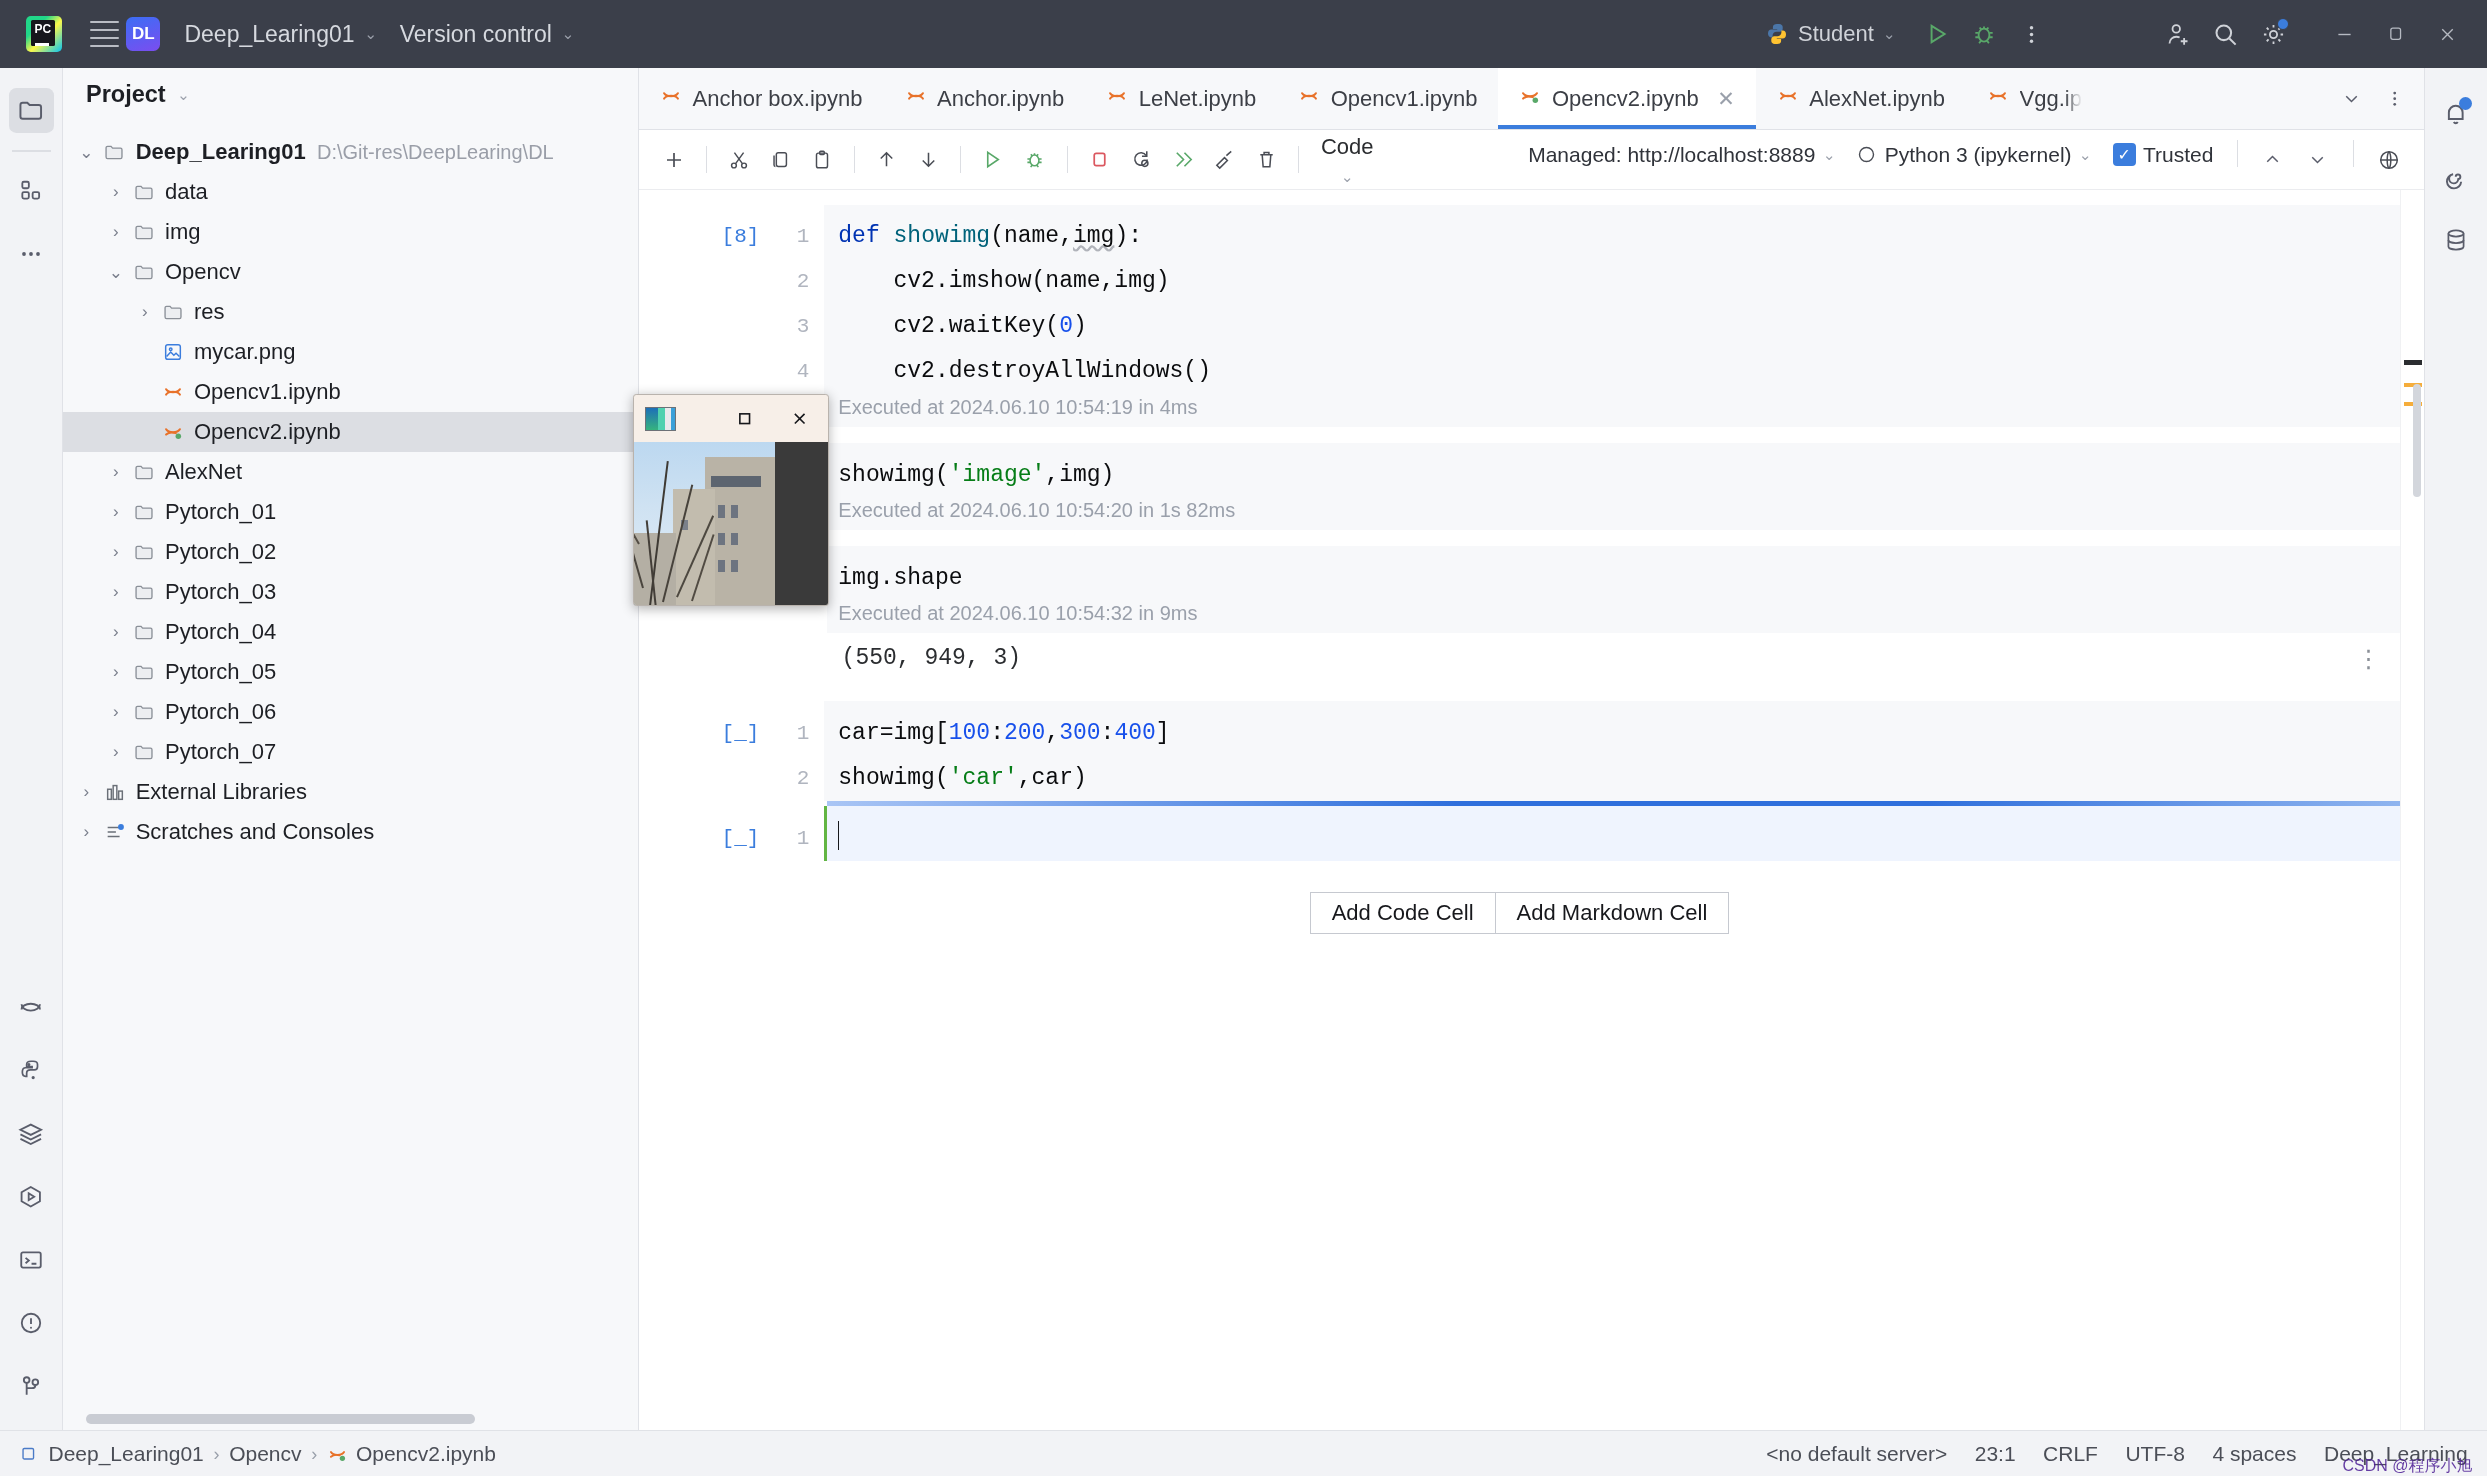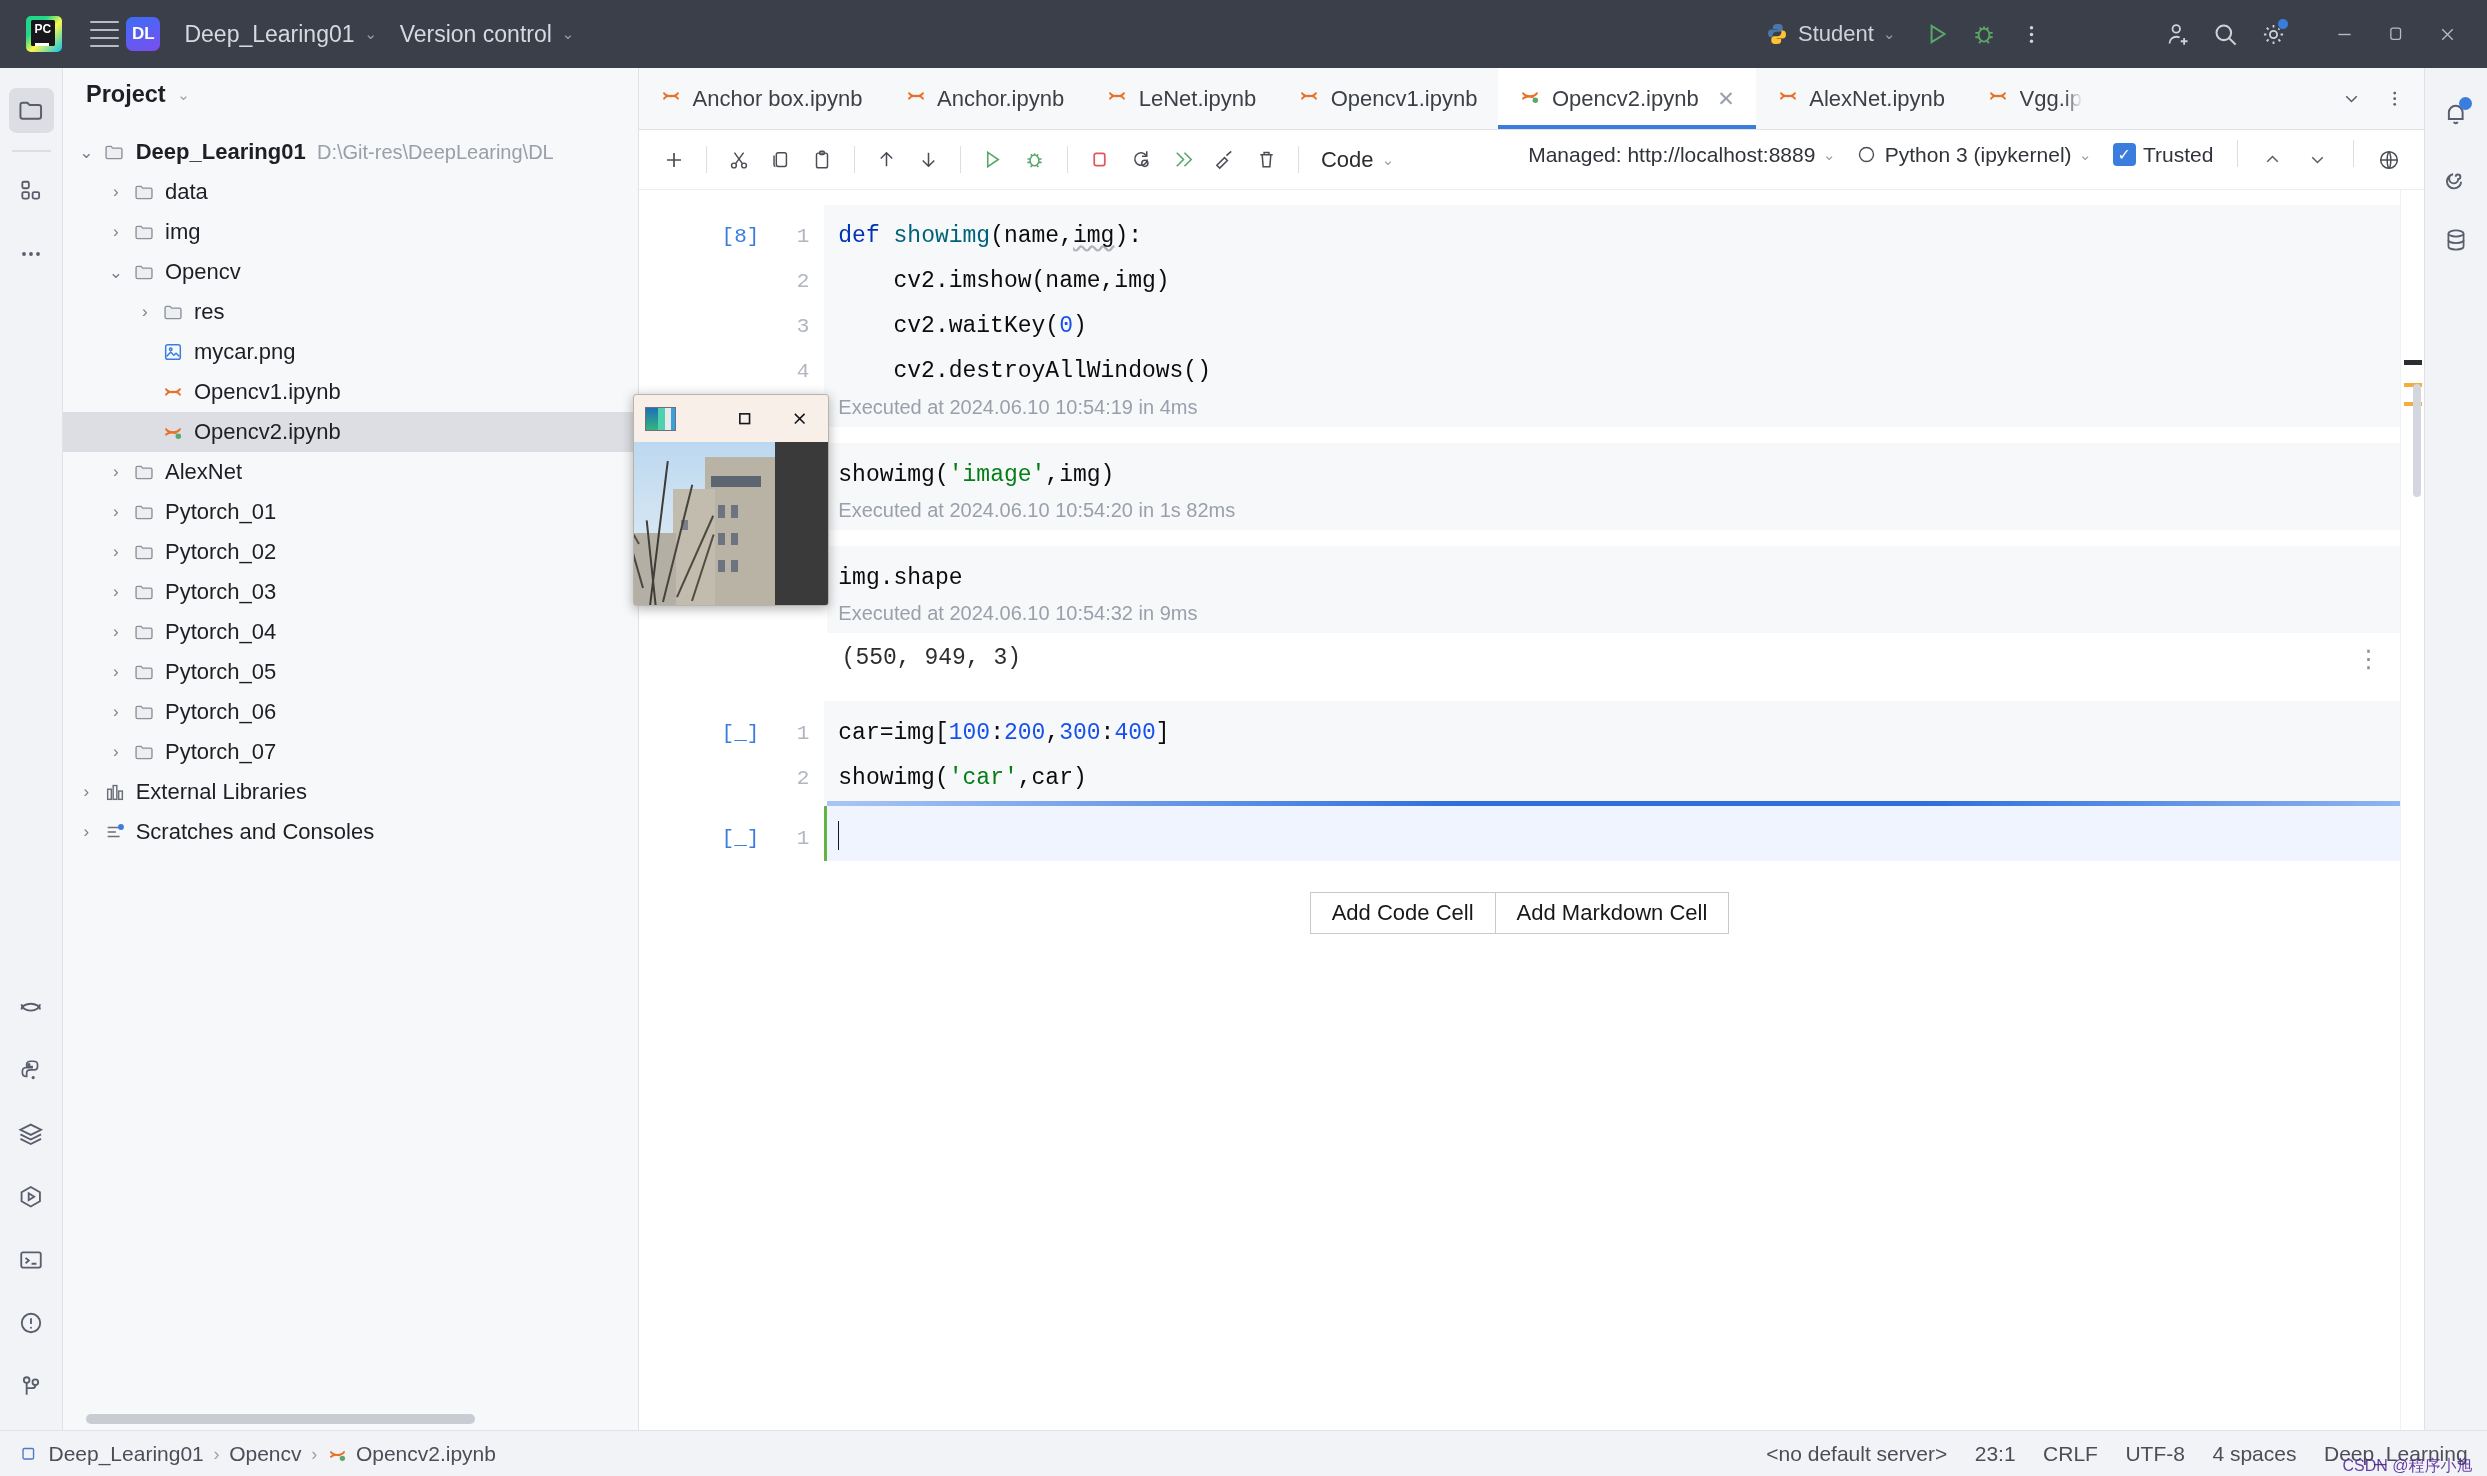--- a/index.html
+++ b/index.html
@@ -94,21 +94,21 @@
   .tab.active { background:#fff; }
   .tab.active::after { content:""; position:absolute; left:0; right:0; bottom:0; height:4px; background:#3b7ddd;}
   .tab .x { color:#9aa0ab; font-size:21px; margin-left:8px; }
   .tab.fade { color:#3c3f46; }
   .tab.fade .lbl { -webkit-mask-image: linear-gradient(90deg,#000 72%, transparent 100%); mask-image: linear-gradient(90deg,#000 72%, transparent 100%); }
   .tabbar-right { margin-left:auto; display:flex; align-items:center; padding-right: 9.7px; gap:3.2px;}
 
   .nbtoolbar { height: 60px; display:flex; align-items:center; background:#fff; border-bottom:0.8px solid #ebecef; padding: 0 14.6px; gap: 1.6px; }
   .tbtn { width: 40px; height:40px; display:flex; align-items:center; justify-content:center; border-radius:4.9px; cursor:pointer; color:#4a4d55;}
   .vsep { width:0.8px; height:27.5px; background:#dcdee3; margin: 0 10.5px; }
-  .celltype { display:flex; align-items:center; gap:8px; padding:4.9px 9.7px; cursor:pointer; font-size:22px; }
+  .celltype { display:flex; align-items:center; gap:8px; padding:4.9px 9.7px; cursor:pointer; font-size:22px;flex-direction:column; }
   .tb2-right { margin-left:auto; display:flex; align-items:flex-start; gap:4.9px; font-size:21px; color:#30333a;}
   .pill { display:flex; align-items:center; gap:7.3px; padding: 3.2px 8px; cursor:pointer; white-space:nowrap;}
   .cbx { width: 23px; height:23px; background:#3b7ddd; border-radius:4px; display:flex; align-items:center; justify-content:center; color:#fff; font-size:16px;}
 
   
   .nb { flex:1; position:relative; overflow:hidden; background:#fff; display:flex; }
   .nb-scroll { flex:1; position:relative; min-width:0; }
   .cell { display:flex; position:relative; }
   .gutter { width: 185px; flex: 0 0 185px; display:flex; justify-content:flex-end; padding-right: 14.6px; font-family:"Liberation Mono", monospace; font-size:21px; color:#9aa0ab; }
   .runno { width: 91px; text-align:right; padding-right: 13px; color:#3b7ddd; }

